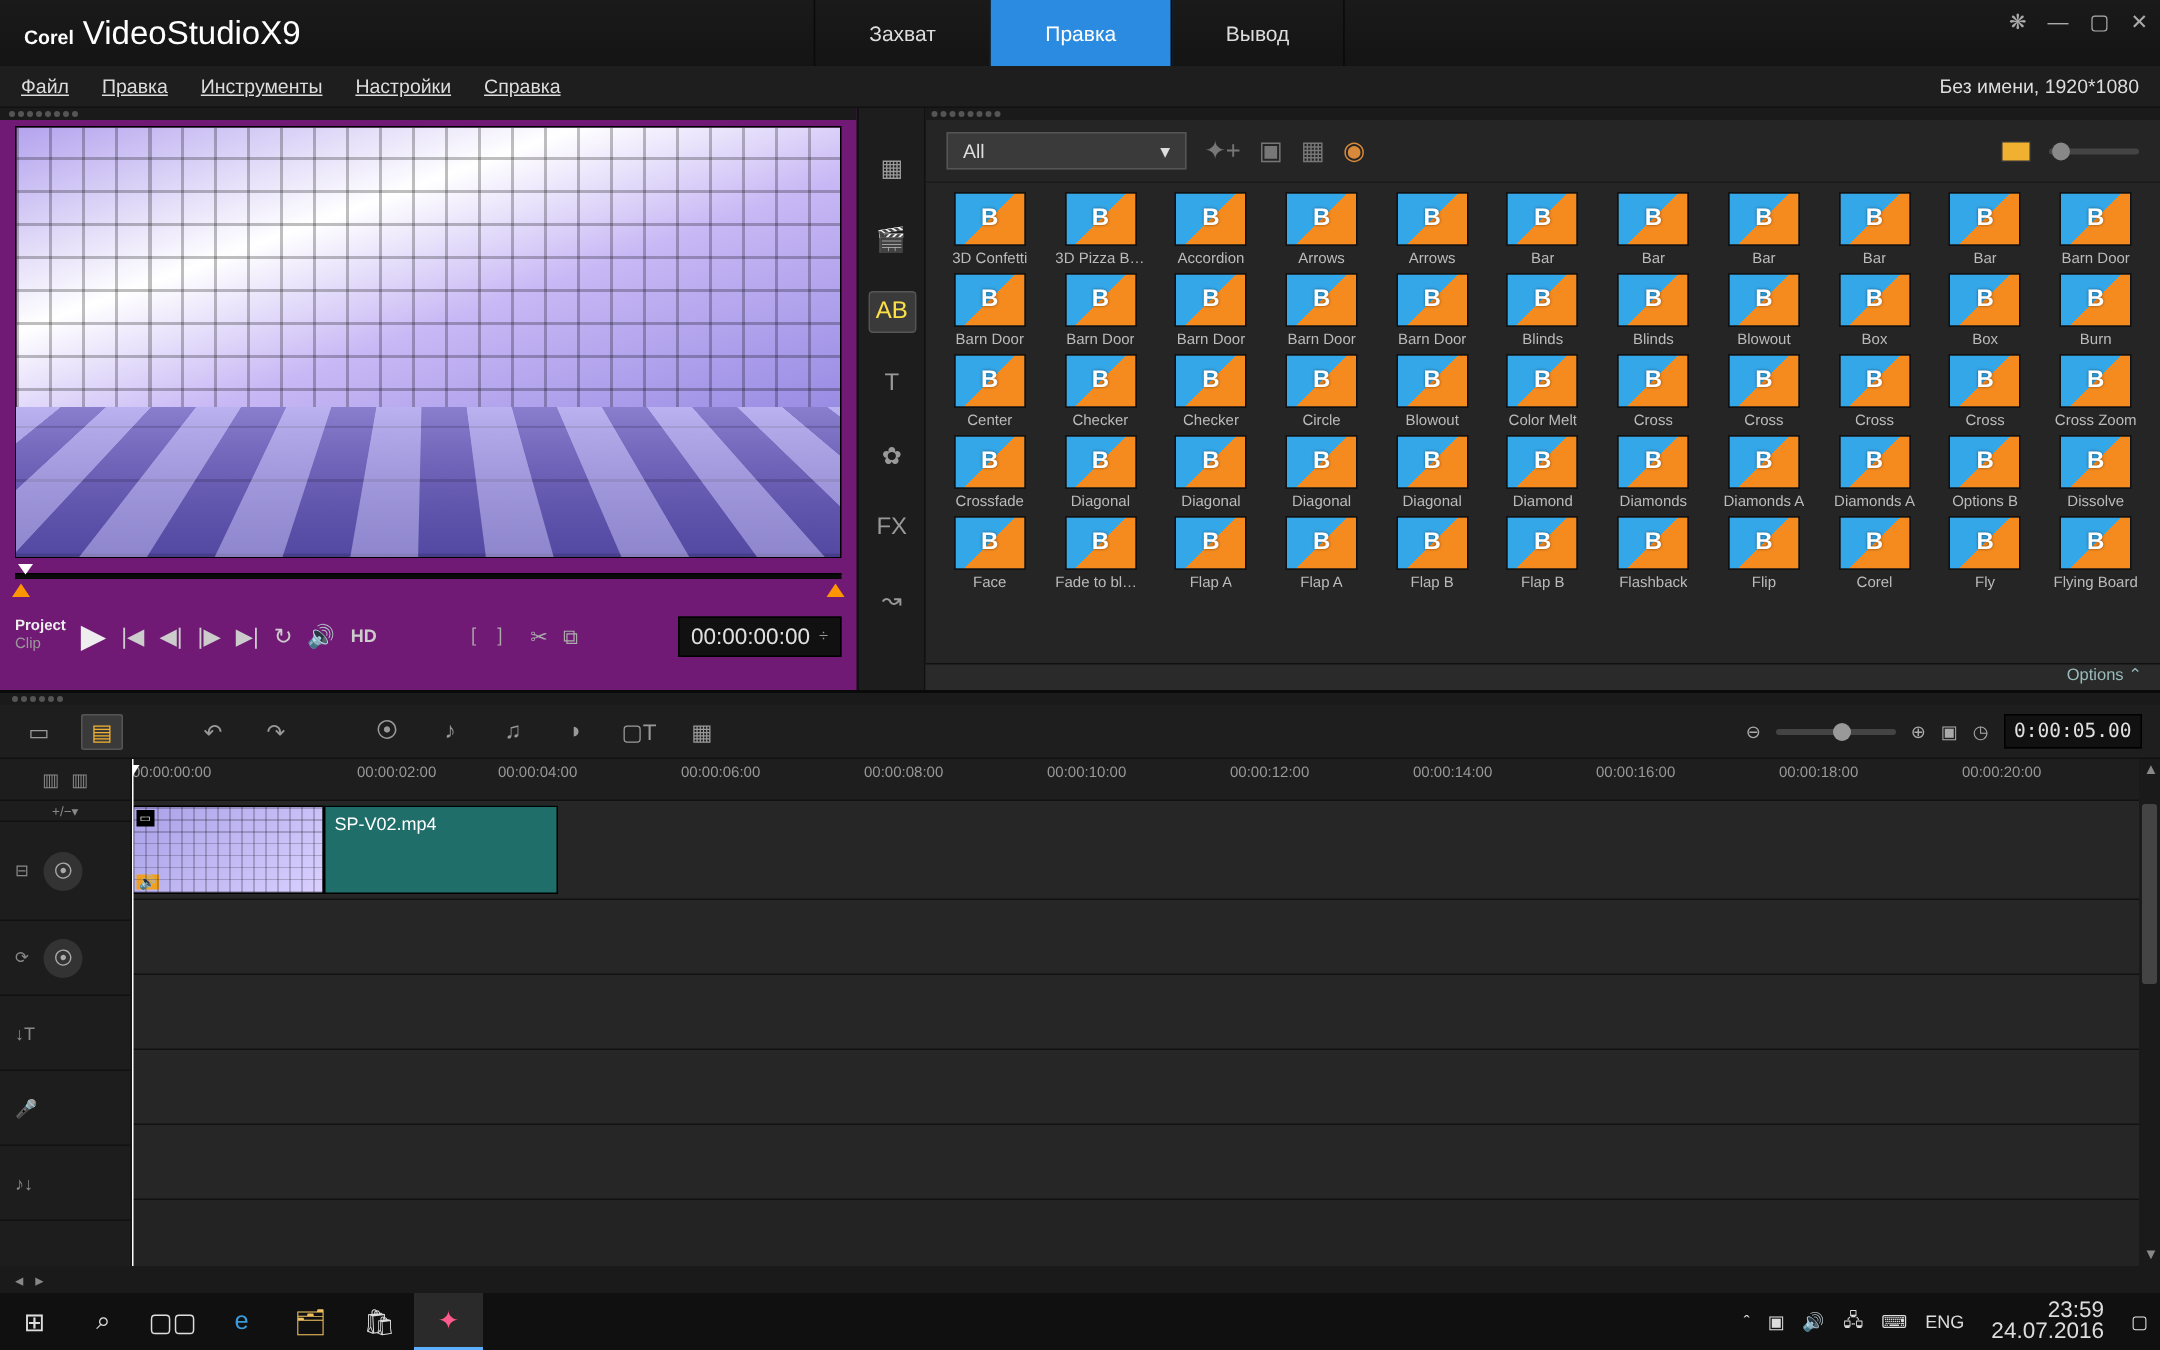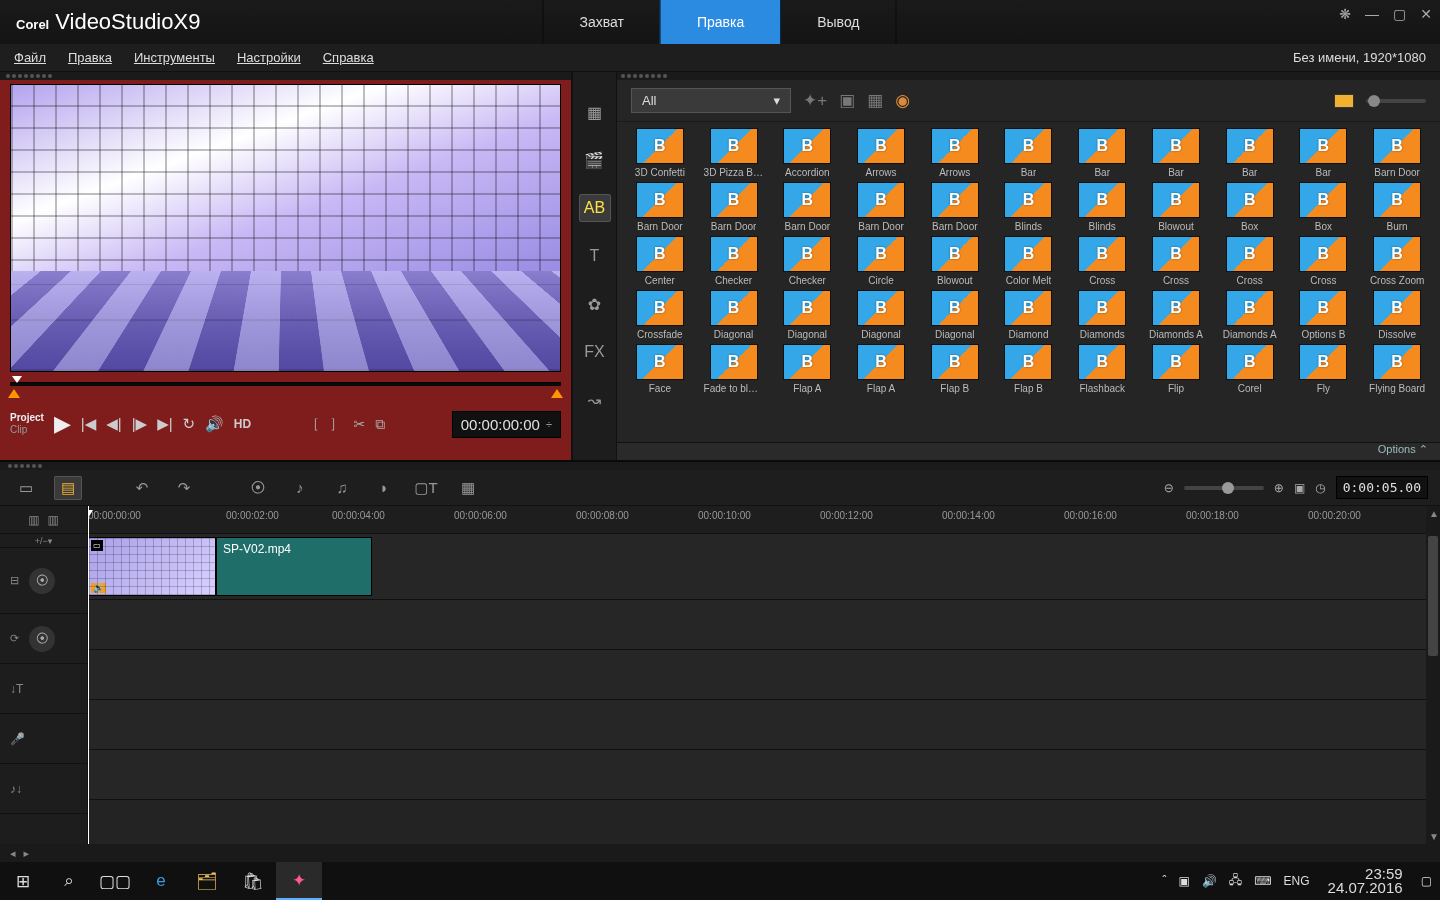--- a/index.html
+++ b/index.html
@@ -20,21 +20,21 @@
 .globe-icon { color:#4db0e8; }
 
 
 .menubar { height:28px; background:#1e1e1e; display:flex; align-items:center; padding:0 14px; gap:22px; border-bottom:1px solid #111;}
 .menubar span { color:#ddd; font-size:13px; cursor:pointer; }
 .menubar span u { text-decoration:underline; }
 .proj-title { margin-left:auto; color:#ccc; font-size:12px; }
 
 
 .main { display:flex; height:388px; background:#232323; }
-.preview-pane { width:573px; background:#7f1d1d; display:flex; flex-direction:column; border-right:2px solid #111; }
+.preview-pane { width:573px; background:#701a75; display:flex; flex-direction:column; border-right:2px solid #111; }
 .dots { height:8px; background:#1a1a1a; display:flex; padding-left:6px; gap:2px; align-items:center;}
 .dots i { width:4px; height:4px; border-radius:50%; background:#555; }
 .preview-img { margin:4px 10px 0 10px; height:288px; background:linear-gradient(160deg,#b4a3ee 0%, #fff 28%, #c8b8f5 48%, #7a6fd8 100%); border:1px solid #000; position:relative; overflow:hidden;}
 .preview-grid { position:absolute; inset:0; background-image:
   repeating-linear-gradient(0deg, rgba(0,0,0,0.25) 0 2px, transparent 2px 22px),
   repeating-linear-gradient(90deg, rgba(0,0,0,0.25) 0 2px, transparent 2px 22px);
 }
 .preview-floor { position:absolute; bottom:0; left:0; right:0; height:100px; background:linear-gradient(#9d90ea,#5e52b8); transform:perspective(220px) rotateX(48deg); transform-origin:top; }
 .preview-floor::before{content:"";position:absolute;inset:0;background-image:repeating-linear-gradient(90deg,rgba(255,255,255,0.3) 0 30px,rgba(0,0,0,0.12) 30px 60px),repeating-linear-gradient(0deg,rgba(0,0,0,0.15) 0 2px,transparent 2px 40px);}
 .scrub { margin:2px 10px 0; height:20px; position:relative; }
@@ -626,21 +626,21 @@
         <div class="track-head sm">
             <span style="color:#888;">🎤</span>
           </div>
         <div class="track-head sm">
             <span style="color:#888;">♪↓</span>
           </div>
       </div>
       <div class="tl-right">
         <div class="ruler" id="ruler">
             <span class="tick" style="left: 0px;">00:00:00:00</span>
-            <span class="tick" style="left: 110px; padding-left: 28px;">00:00:02:00</span>
+            <span class="tick" style="left: 122px; padding-left: 28px;">00:00:02:00</span>
             <span class="tick" style="left: 244px;">00:00:04:00</span>
             <span class="tick" style="left: 366px;">00:00:06:00</span>
             <span class="tick" style="left: 488px;">00:00:08:00</span>
             <span class="tick" style="left: 610px;">00:00:10:00</span>
             <span class="tick" style="left: 732px;">00:00:12:00</span>
             <span class="tick" style="left: 854px;">00:00:14:00</span>
             <span class="tick" style="left: 976px;">00:00:16:00</span>
             <span class="tick" style="left: 1098px;">00:00:18:00</span>
             <span class="tick" style="left: 1220px;">00:00:20:00</span>
           </div>

